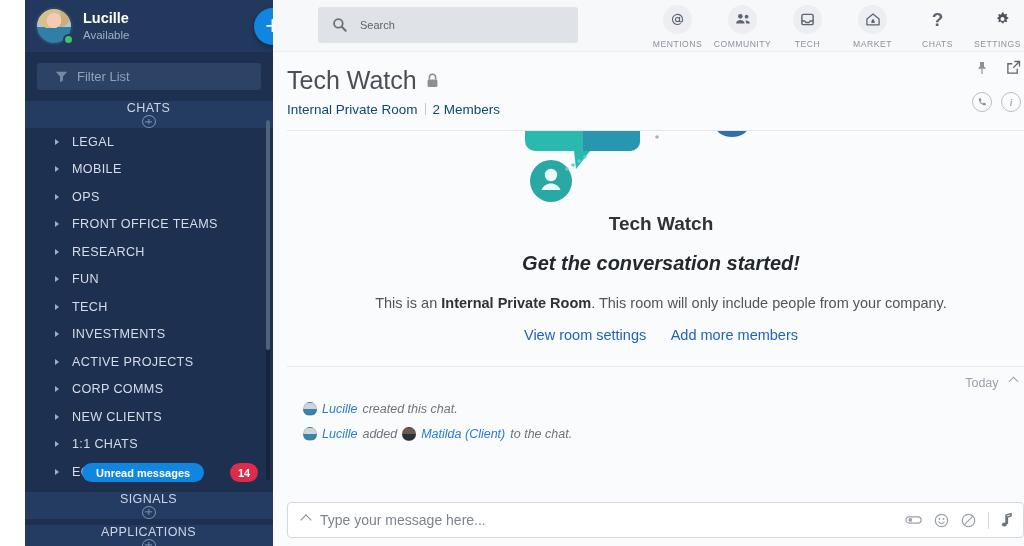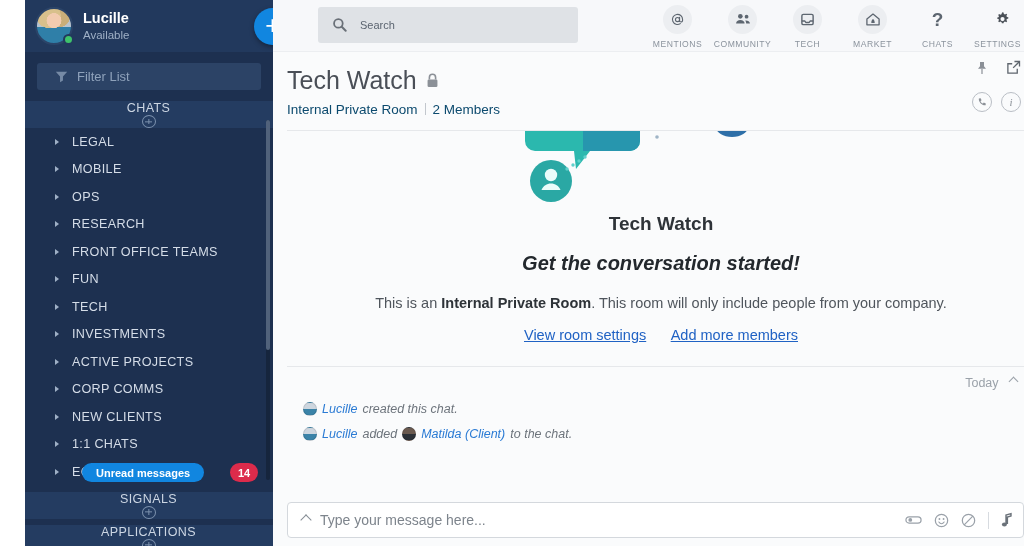--- a/index.html
+++ b/index.html
@@ -179,21 +179,21 @@
   .illus { height: 72px; position: relative; overflow: hidden; }
   .welcome { text-align: center; }
   .welcome-title { font-size: 19px; color: #2e3338; font-weight: 700; margin-top: 10px; }
   .welcome-sub {
     font-size: 20px; color: #23282d; font-weight: 700; font-style: italic; margin-top: 17px;
   }
   .welcome-desc { font-size: 14.5px; color: #4f555c; margin-top: 20px; }
   .welcome-desc b { color: #2e3338; }
   .welcome-links { margin-top: 15px; }
   .welcome-links a {
-    color: #2062c4; font-size: 14.5px; text-decoration: underline; cursor: pointer;
+    color: #2062c4; font-size: 14.5px; cursor: pointer;
   }
   .welcome-links a + a { margin-left: 20px; }
   .conv-rule { height: 1px; background: #e6e8eb; margin: 22px 14px 0 14px; }
 
   .day-row { text-align: right; padding: 6px 32px 0 0; }
   .day-label { font-size: 12.5px; color: #9aa1a9; }
   .day-caret {
     display: inline-block; margin-left: 7px; width: 7px; height: 7px;
     border-left: 1.3px solid #9aa1a9; border-top: 1.3px solid #9aa1a9;
     transform: rotate(45deg); vertical-align: 2px;
@@ -273,25 +273,25 @@
         <div class="chat-item">
           <i class="caret"></i>
           <span class="label">MOBILE</span>
         </div>
         <div class="chat-item">
           <i class="caret"></i>
           <span class="label">OPS</span>
         </div>
         <div class="chat-item">
           <i class="caret"></i>
+          <span class="label">FRONT OFFICE TEAMS</span>
+        </div>
+        <div class="chat-item">
+          <i class="caret"></i>
           <span class="label">RESEARCH</span>
-        </div>
-        <div class="chat-item">
-          <i class="caret"></i>
-          <span class="label">FRONT OFFICE TEAMS</span>
         </div>
         <div class="chat-item">
           <i class="caret"></i>
           <span class="label">FUN</span>
         </div>
         <div class="chat-item">
           <i class="caret"></i>
           <span class="label">TECH</span>
         </div>
         <div class="chat-item">

